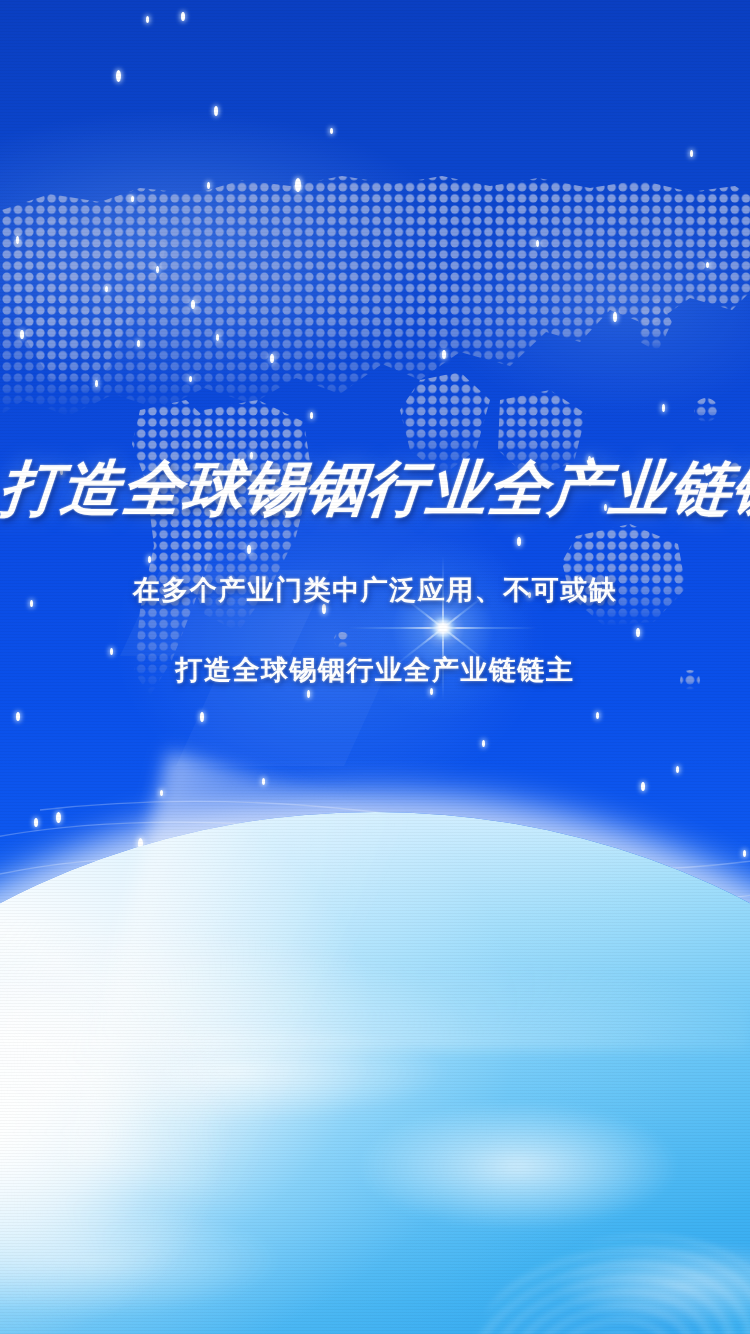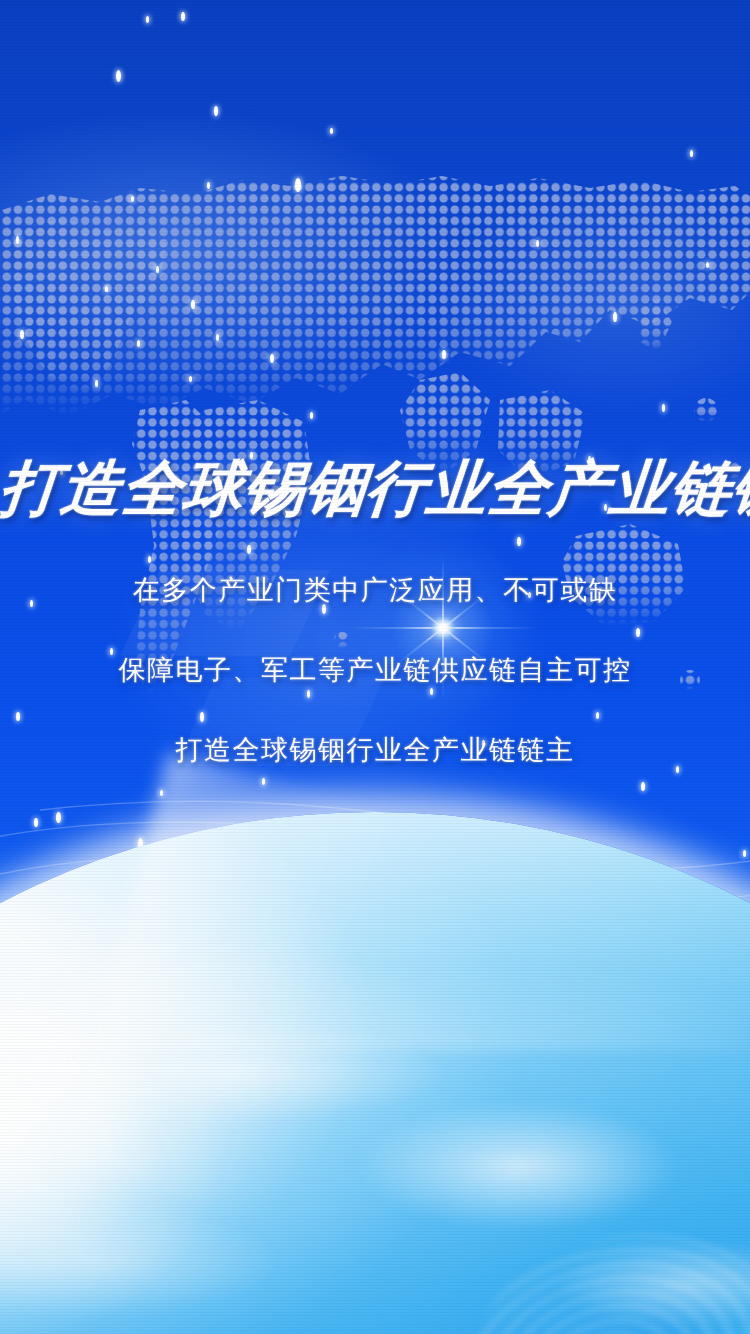--- a/index.html
+++ b/index.html
@@ -250,21 +250,21 @@
     position: absolute;
     left: 0;
     right: 0;
     top: 556px;
     text-align: center;
   }
   .subline {
     color: #ffffff;
     font-size: 27px;
     line-height: 1;
-    font-weight: 400;
+    font-weight: 700;
     letter-spacing: 1.5px;
     margin-bottom: 53px;
     text-shadow:
       0 0 3px rgba(255,255,255,.55),
       1px 2px 6px rgba(4,30,100,.75);
     white-space: nowrap;
     margin-top: 21px;
   }
   .subline:last-child { margin-bottom: 0; }
 
@@ -440,18 +440,17 @@
   </div>
 
   <div class="haze"></div>
   <div class="sunshaft"></div>
   <div class="beam"></div>
 
   <h1 class="headline">打造全球锡铟行业全产业链链主</h1>
 
   <div class="sublines">
     <p class="subline">在多个产业门类中广泛应用、不可或缺</p>
-    <p class="subline">保障电子、军工等产业链供应链自主可控</p>
     <p class="subline">打造全球锡铟行业全产业链链主</p>
   </div>
 
   <div class="grain"></div>
 </div>
 
 </body></html>

